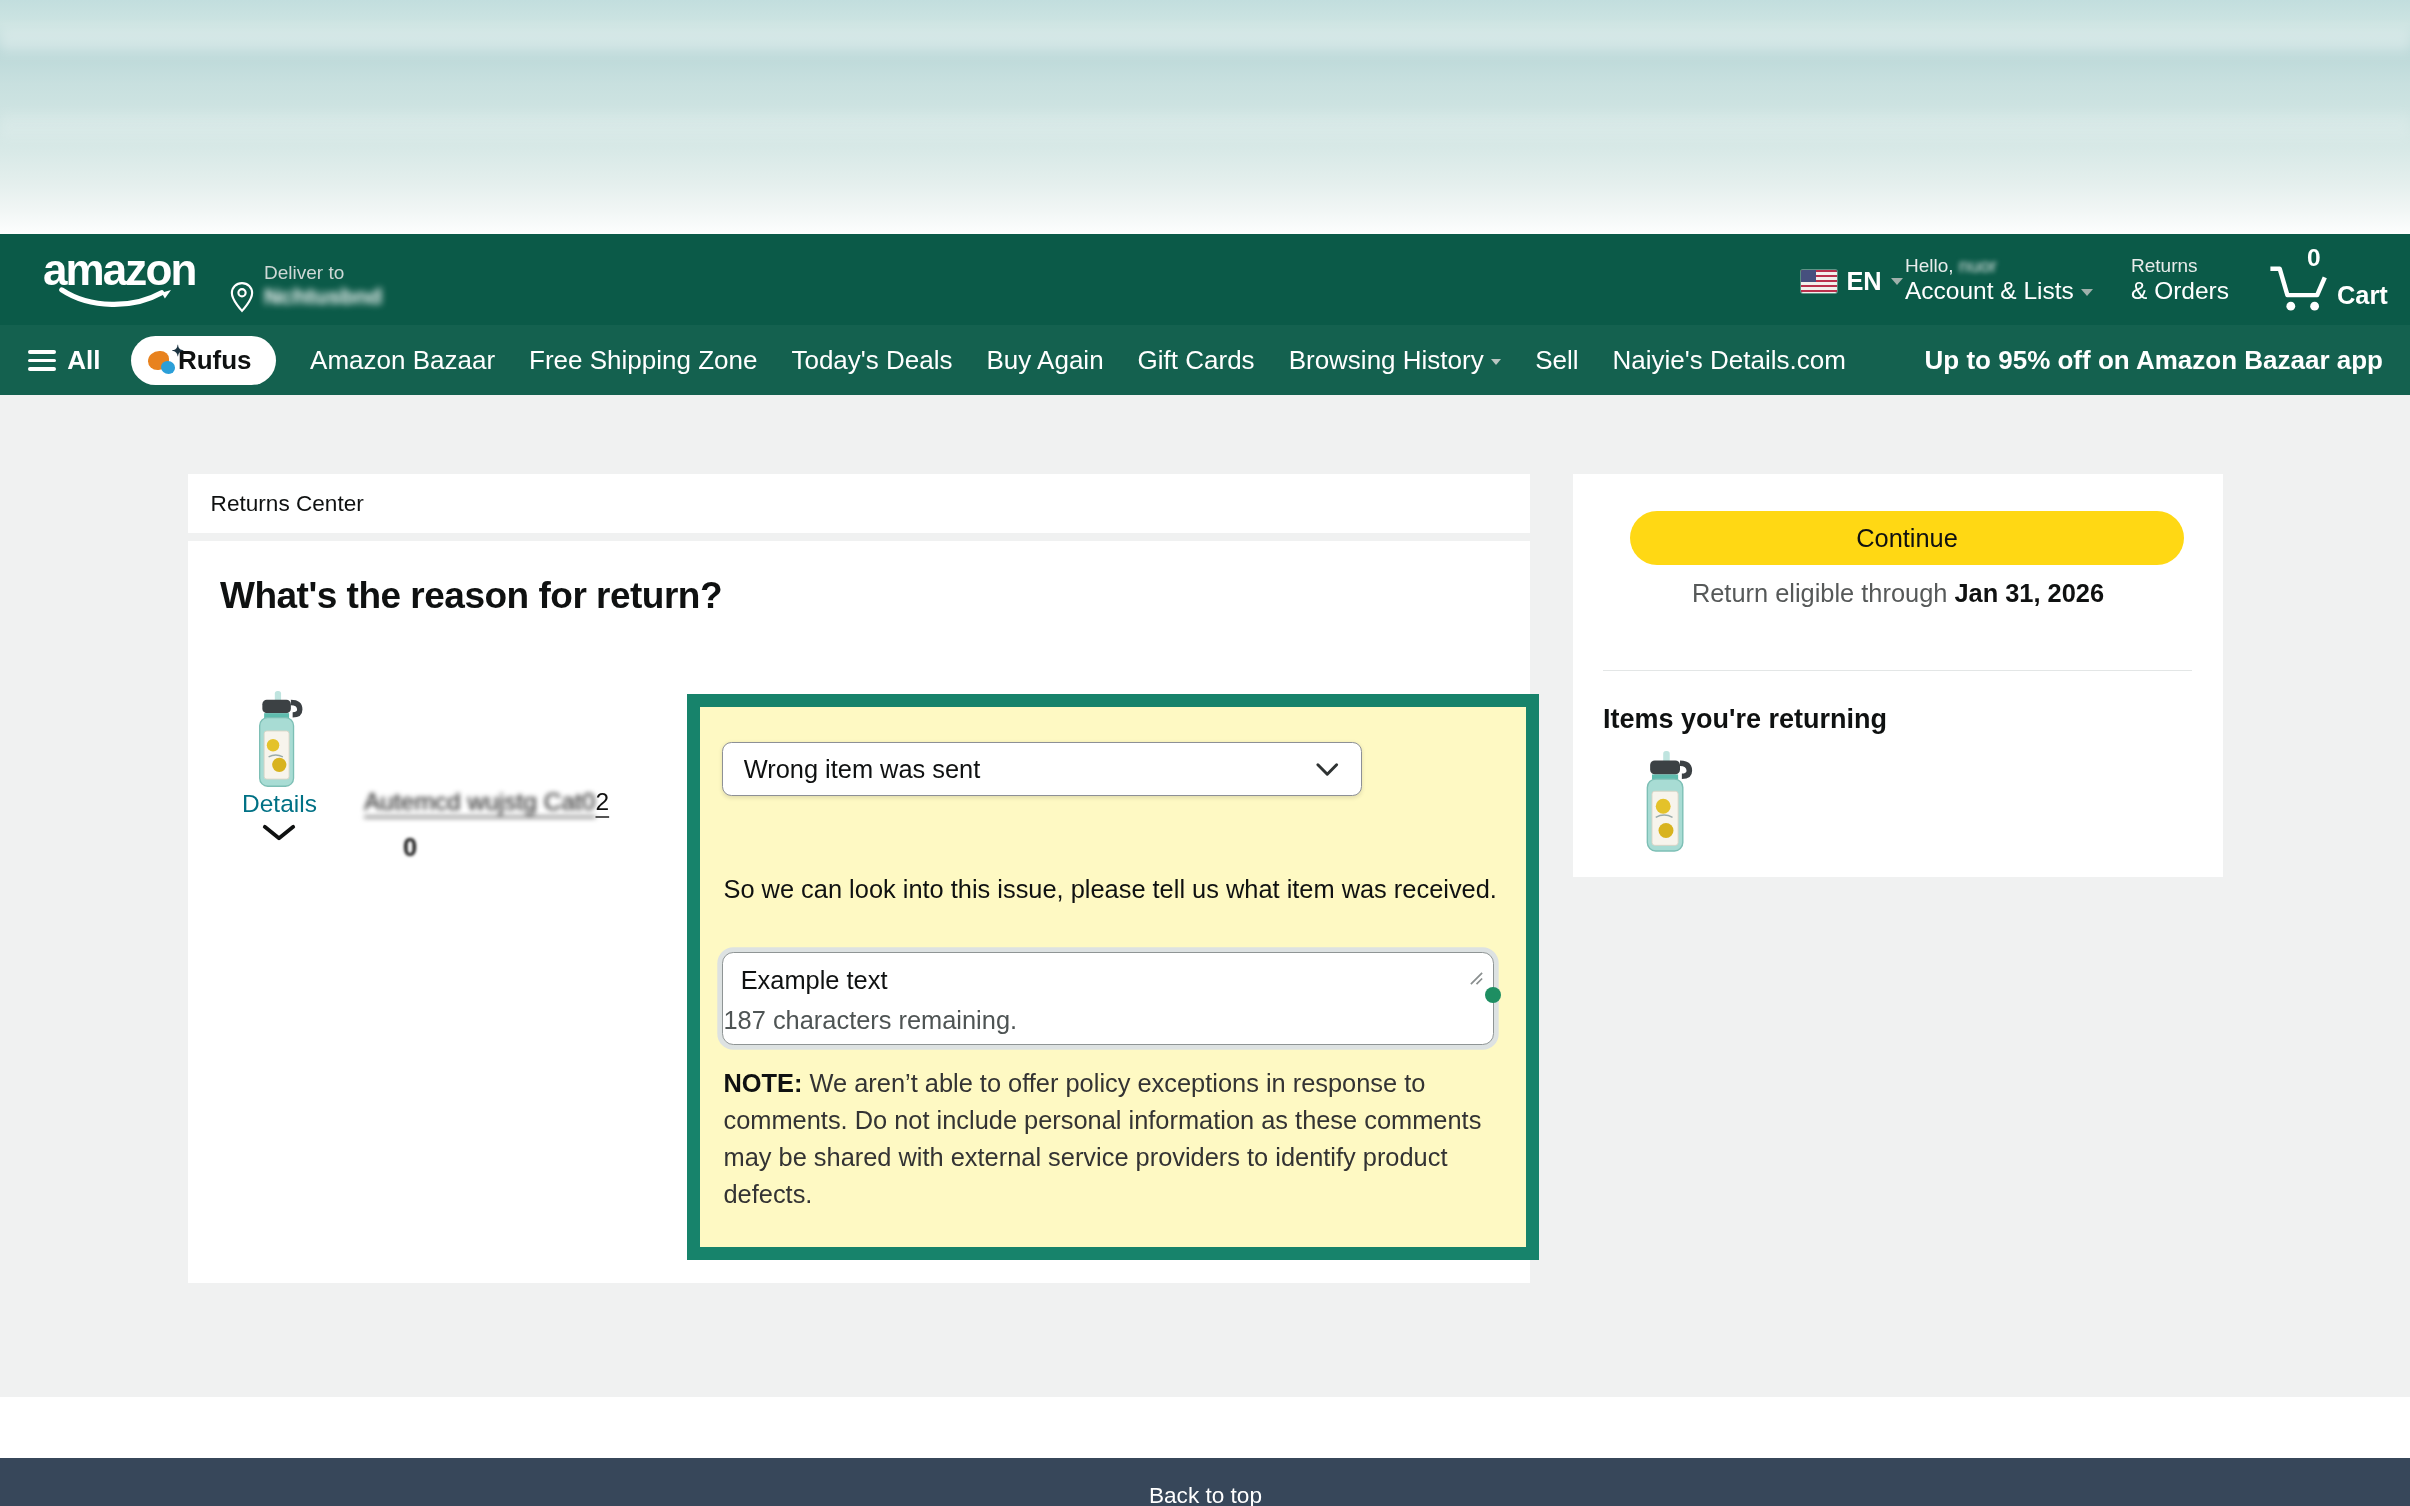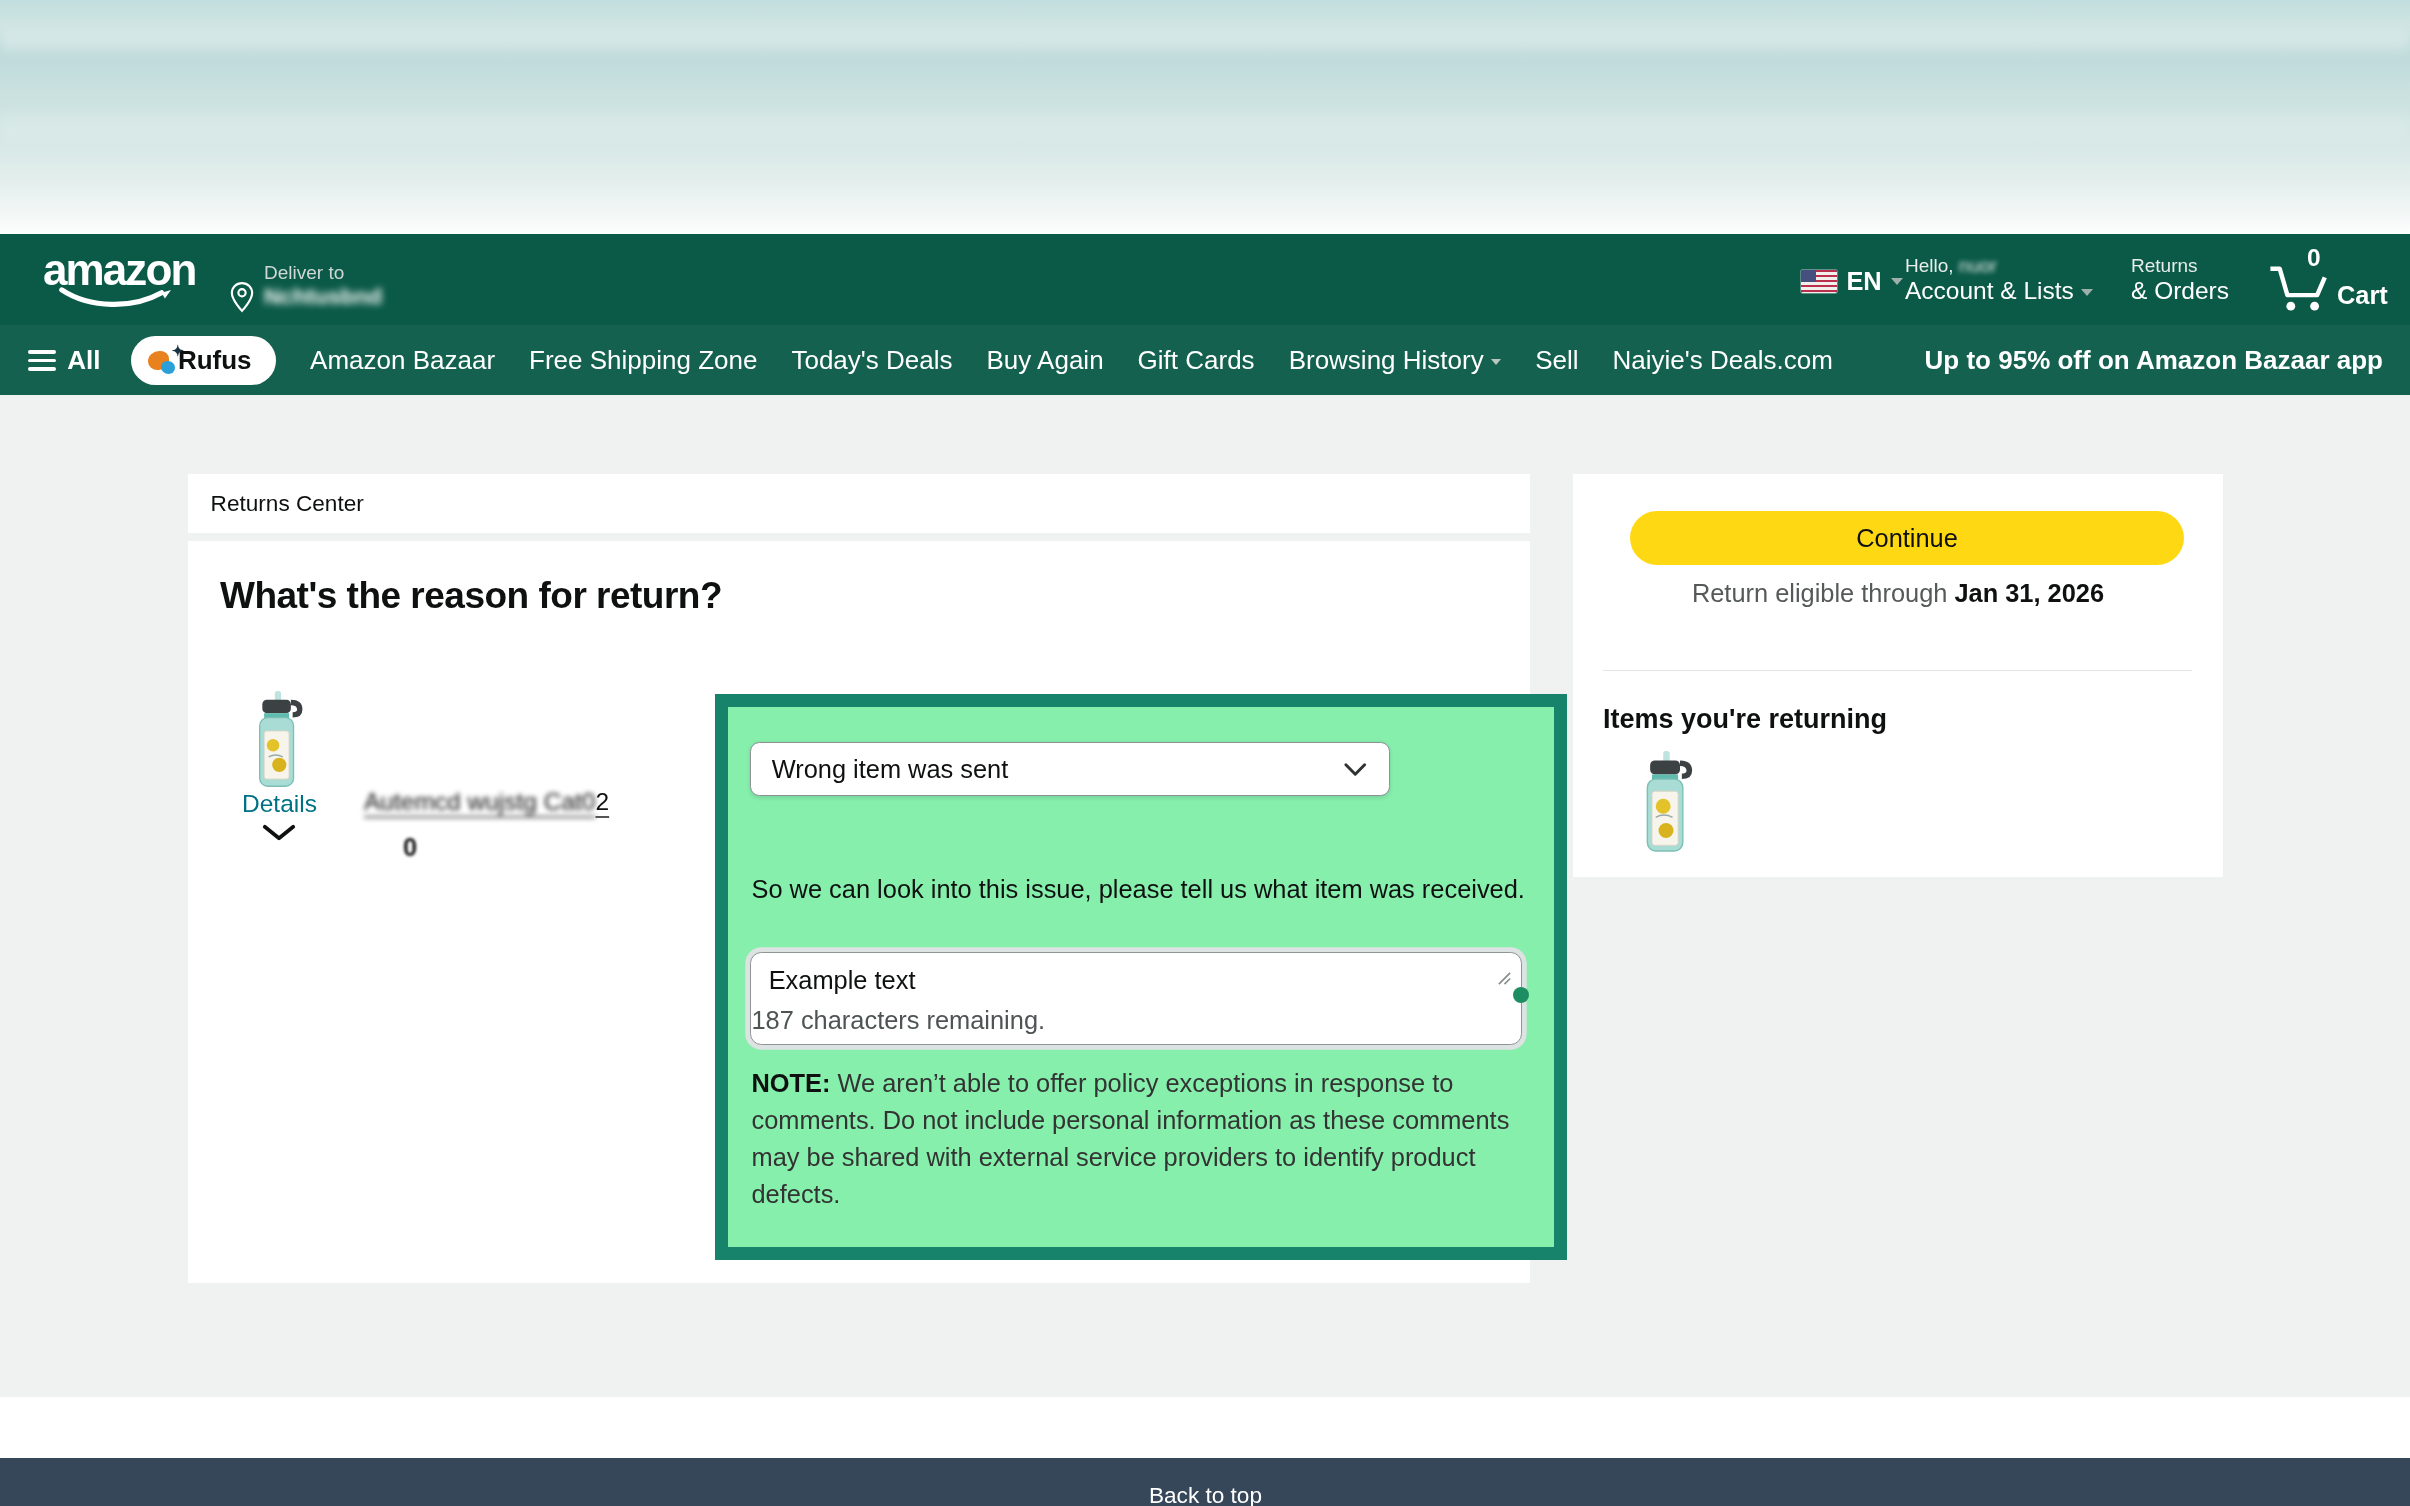--- a/index.html
+++ b/index.html
@@ -64,22 +64,22 @@
   #main-card { left:188px; top:541px; width:1342px; height:742px; }
   #page-title { position:absolute; left:32px; top:34px; font-size:37px; font-weight:700; letter-spacing:-0.5px; }
 
   #details-link { position:absolute; left:49px; top:249px; width:85px; text-align:center;
     font-size:24.5px; color:#007185; cursor:pointer; }
   #prod-title { position:absolute; left:176px; top:247px; font-size:24.5px; color:#111; text-decoration:underline;
     text-underline-offset:5.6px; text-decoration-color:#555; }
   #prod-title-l2 { position:absolute; left:215px; top:292px; font-size:25.4px; color:#111; font-weight:700; }
 
   
-  #reason-panel { position:absolute; left:527px; top:153px; width:852px; height:566px;
-    border:13px solid #17836b; background:#86efac; }
+  #reason-panel { position:absolute; left:499px; top:153px; width:852px; height:566px;
+    border:13px solid #17836b; background:#fef9c3; }
   #reason-select { position:absolute; left:21.7px; top:35px; width:640px; height:54px; background:#fff;
     border:0.9px solid #8d9096; border-radius:9.4px; box-shadow:0 1.9px 4.7px rgba(15,17,17,.12);
     display:flex; align-items:center; justify-content:space-between; padding:0 21px; font-size:25.4px; cursor:pointer; }
   #comment-label { position:absolute; left:23.5px; top:168px; font-size:25.4px; color:#0f1111; }
   #comment-wrap { position:absolute; left:21.7px; top:197px; width:772px; height:93px; }
   #comment-box { width:100%; height:100%; border:1.9px solid #8f9595; border-radius:11.3px;
     box-shadow:0 0 0 4.7px #dde2e2; padding:13px 18px; font-size:25.4px; color:#0f1111; resize:none; outline:none;
     font-family:"Liberation Sans", sans-serif;margin-top:48px; }
   #comment-dot { position:absolute; right:-7.5px; bottom:-5.6px; width:16px; height:16px; border-radius:50%; background:#1e8e62; }
   #chars-remaining { position:absolute; left:23.5px; top:299px; font-size:25.4px; color:#4e5454; }
@@ -192,21 +192,21 @@
       <span class="rufus-spark">✦</span>
       <span>Rufus</span>
     </div>
     <span class="navlink">Amazon Bazaar</span>
     <span class="navlink">Free Shipping Zone</span>
     <span class="navlink">Today's Deals</span>
     <span class="navlink">Buy Again</span>
     <span class="navlink">Gift Cards</span>
     <span class="navlink"><span>Browsing History</span><span class="nav-caret"></span></span>
     <span class="navlink">Sell</span>
-    <span class="navlink">Naiyie's Deals.com</span>
+    <span class="navlink">Naiyie's Details.com</span>
     <span id="nav-promo">Up to 95% off on Amazon Bazaar app</span>
   </div>
 
   <div id="gray-bg" class="abs"></div>
 
   <div id="breadcrumb-bar" class="abs card">
     <span>Returns Center</span>
   </div>
 
   <div id="main-card" class="abs card">

